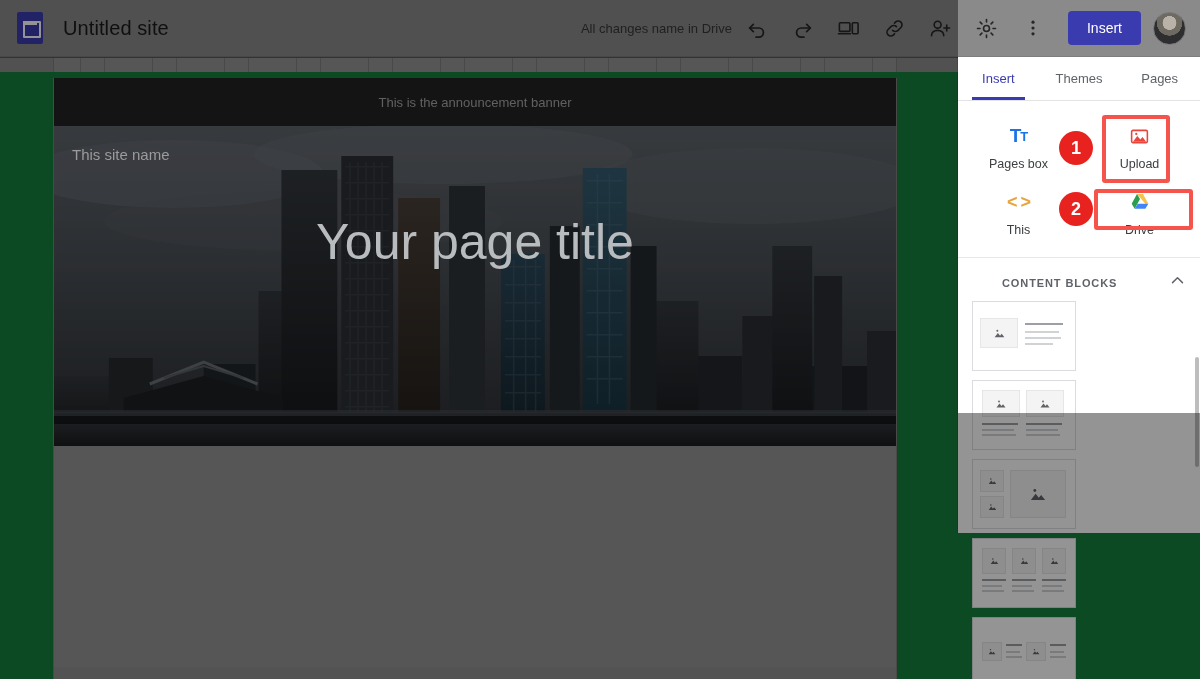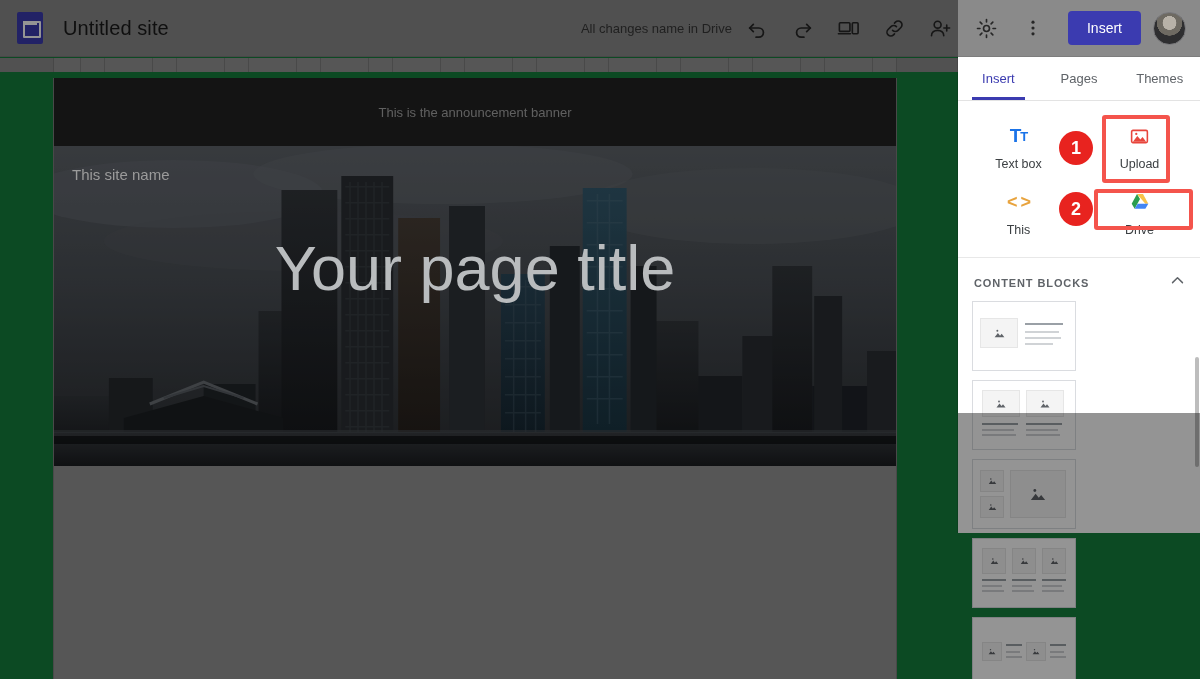--- a/index.html
+++ b/index.html
@@ -72,39 +72,39 @@
   }
   .ruler-tick { position: absolute; top: 0; width: 1px; height: 14px; background: #7f7f7f; }
 
   
   .canvas {
     position: absolute; left: 53px; top: 78px; width: 844px; height: 601px;
     background: #8f8f8f;
     border-left: 1px solid #7e7e7e; border-right: 1px solid #7e7e7e;
   }
   .announce {
-    position: relative; width: 100%; height: 68px; background: #232323;
+    position: relative; width: 100%; height: 48px; background: #232323;
     display: flex; align-items: center; justify-content: center;
   }
   .announce-text { font-size: 13px; color: #a6a6a6; }
   .hero {
     position: relative; width: 100%; height: 320px; overflow: hidden;
     background:
       linear-gradient(180deg, rgba(0,0,0,.34), rgba(0,0,0,.46)),
       linear-gradient(180deg, #5d6166 0%, #53585e 26%, #3f444a 50%, #2a2d31 72%, #1a1c1f 100%);
   }
   .skyline { position: absolute; left: 0; bottom: 0; width: 100%; height: 100%; }
   .site-name {
     position: absolute; left: 18px; top: 20px;
     font-size: 15px; color: #9b9b9b; z-index: 3;
   }
   .page-title {
     position: absolute; left: 0; right: 0; top: 92px;
     text-align: center; z-index: 3;
-    font-size: 63px; line-height: 0.98; font-weight: 300;
+    font-size: 50px; line-height: 0.98; font-weight: 300;
     color: #b9bcbe; letter-spacing: 0px;
     padding: 0 110px;
   }
   .below-hero { width: 100%; height: 221px; background: #949494; }
 
   
   .panel {
     position: absolute; left: 958px; top: 57px; width: 242px; height: 476px;
     background: #ffffff;
     box-shadow: -1px 0 0 rgba(0,0,0,.12);
@@ -135,20 +135,21 @@
   .insert-ico { height: 26px; display: flex; align-items: center; justify-content: center; }
   .insert-label { font-size: 12.5px; color: #3c4043; margin-top: 8px; }
   .ico-textbox { font-size: 19px; font-weight: bold; color: #1a73e8; letter-spacing: -1px; }
   .ico-embed { font-size: 18px; font-weight: bold; color: #e8a33d; letter-spacing: -1px; }
   .ico-images svg { display: block; }
   .ico-drive svg { display: block; }
 
   .cb-header {
     display: flex; align-items: center; justify-content: space-between;
     padding: 14px 14px 8px 16px;
+    margin-left: 28px;
   }
   .cb-title { font-size: 11px; letter-spacing: .9px; color: #5f6368; font-weight: bold; }
   .cb-chev { color: #5f6368; }
 
   .cb-grid { padding: 0 14px; display: flex; flex-wrap: wrap; gap: 9px; }
   .cb-item {
     width: 104px; height: 70px; border: 1px solid #dadce0; background: #fff;
     display: flex; align-items: center; justify-content: center;
   }
   .cb-inner { width: 88px; height: 54px; position: relative; }
@@ -408,29 +409,29 @@
       <div class="page-title">Your page title</div>
     </div>
 
     <div class="below-hero"></div>
   </div>
 
   <div class="panel">
 
     <div class="tabs">
       <div class="tab active">Insert</div>
+      <div class="tab">Themes</div>
       <div class="tab">Pages</div>
-      <div class="tab">Themes</div>
     </div>
 
     <div class="insert-grid">
       <div class="insert-row">
         <div class="insert-cell">
           <div class="insert-ico ico-textbox">T<span style="font-size:13px">T</span></div>
-          <div class="insert-label">Text box</div>
+          <div class="insert-label">Pages box</div>
         </div>
         <div class="insert-cell">
           <div class="insert-ico ico-images">
             <svg width="21" height="21" viewBox="0 0 24 24" fill="none" stroke="#e8453c" stroke-width="1.8">
               <rect x="3" y="5" width="18" height="14" rx="1.5"></rect>
               <path d="M4.5 18 L9.5 11.5 L13 15.5 L15.5 12.5 L19.5 18 Z" fill="#e8453c" stroke="none"></path>
               <circle cx="8.3" cy="9" r="1.3" fill="#e8453c" stroke="none"></circle>
             </svg>
           </div>
           <div class="insert-label">Upload</div>

